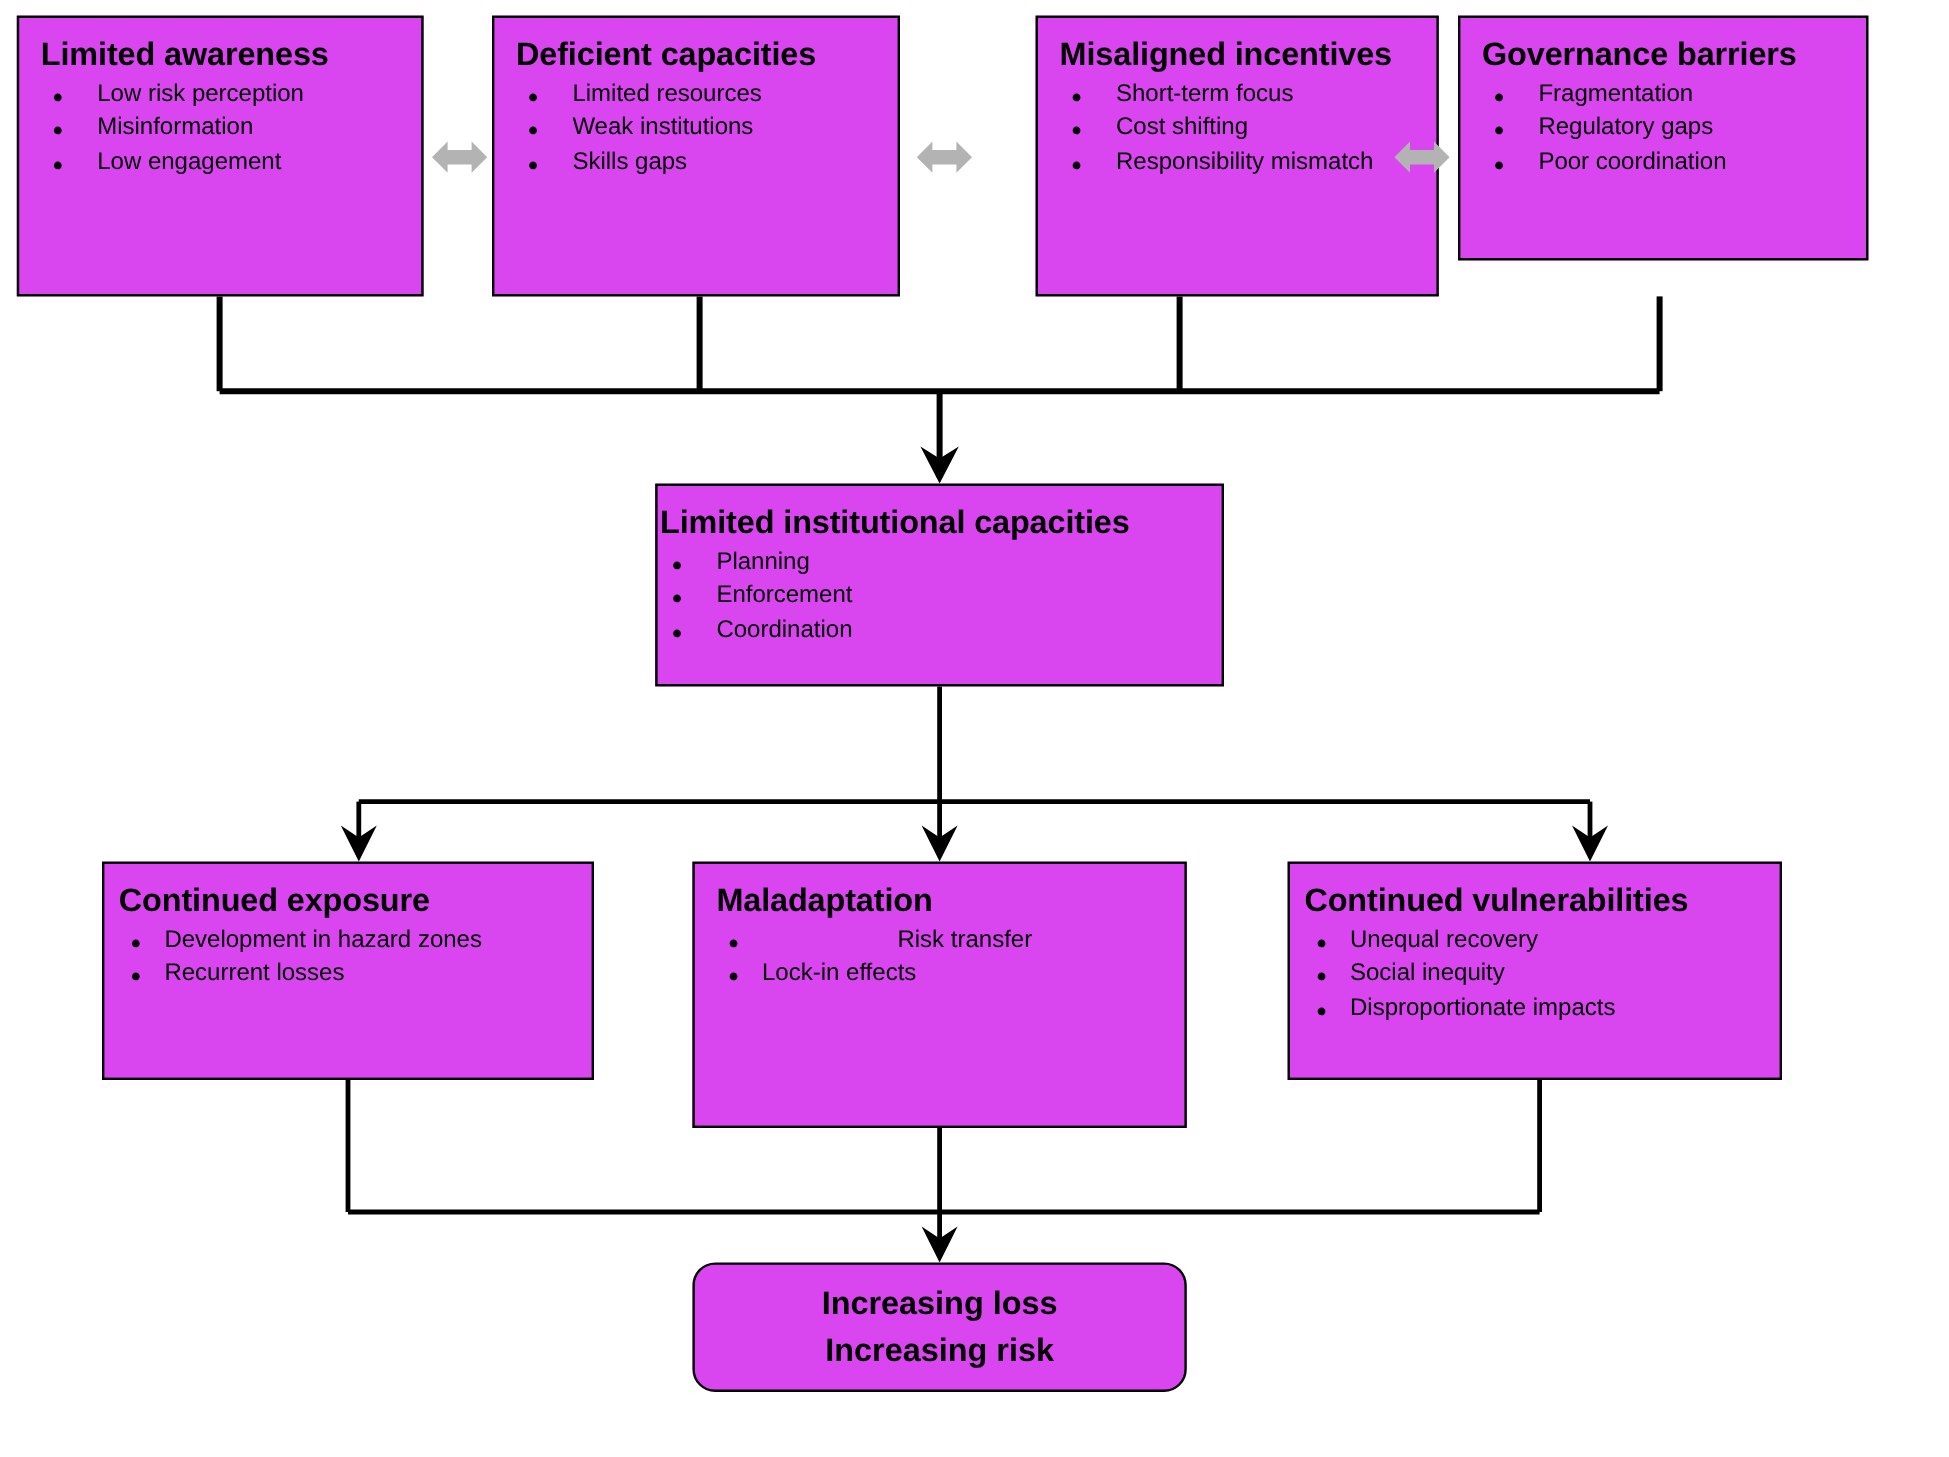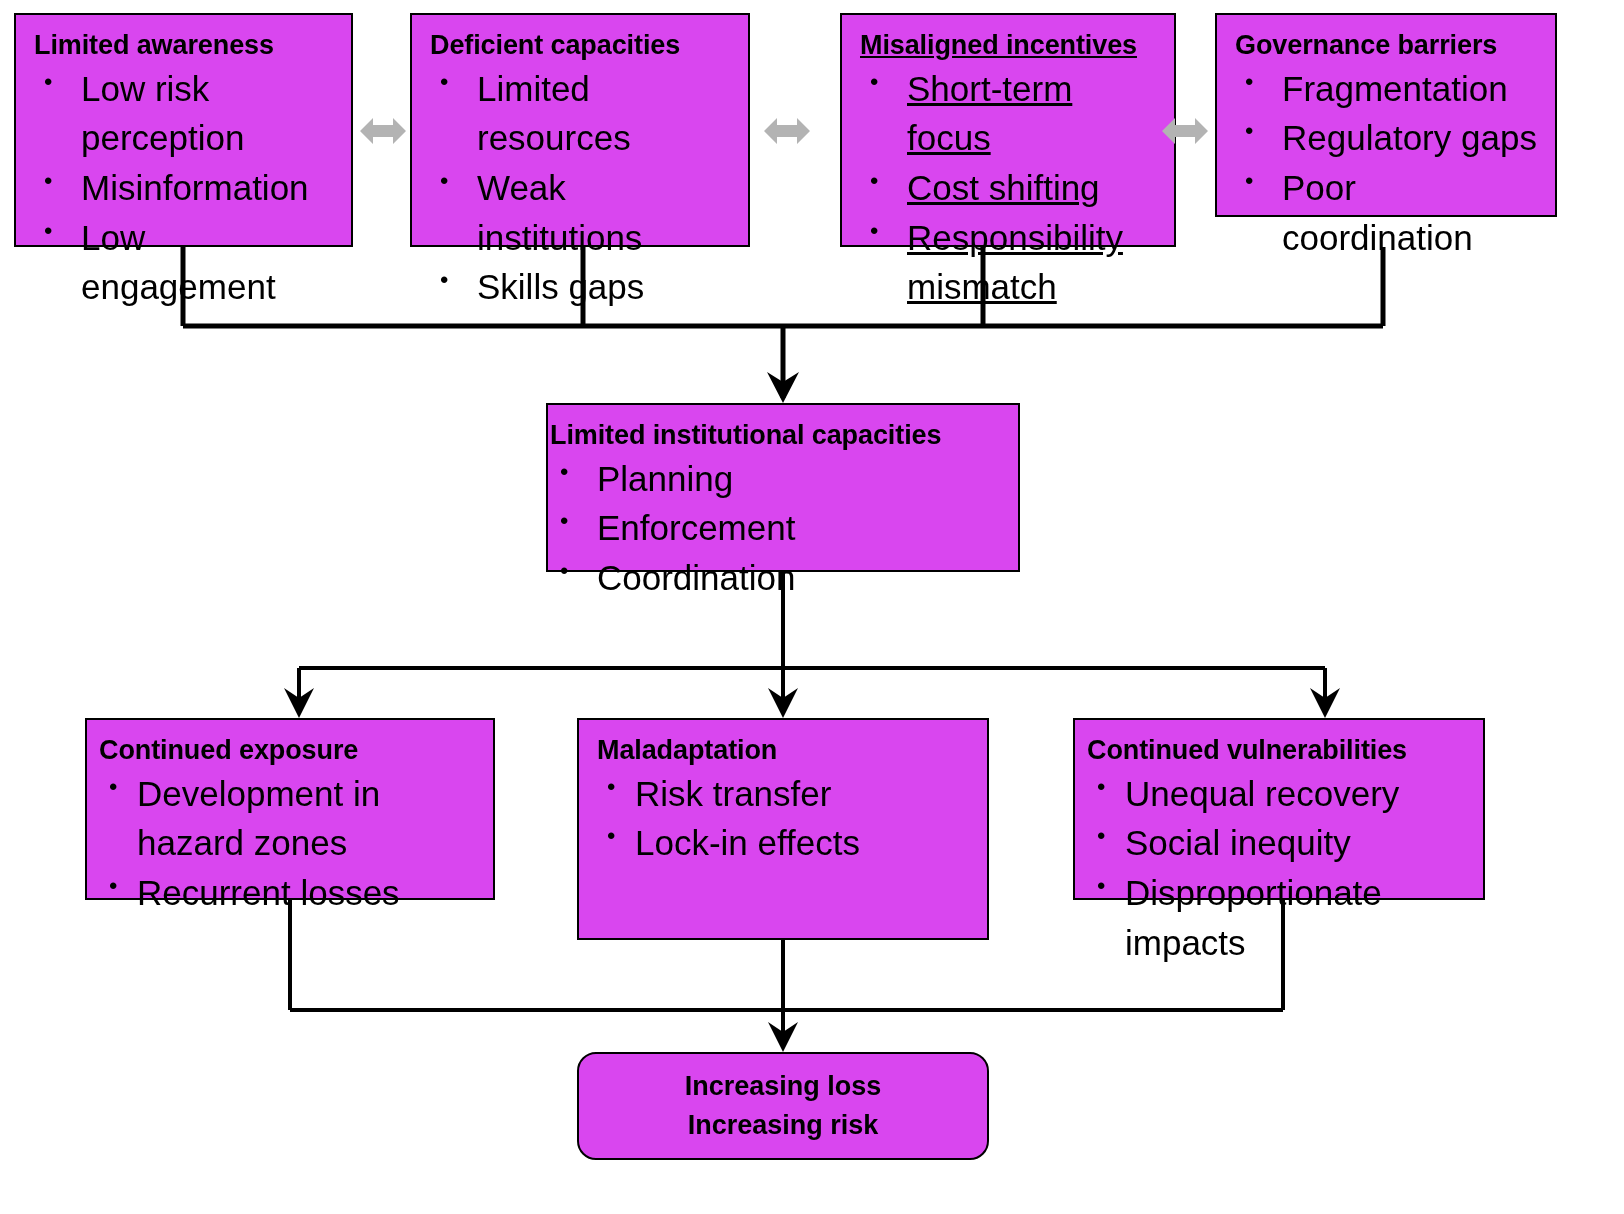--- a/index.html
+++ b/index.html
@@ -40,21 +40,21 @@
     letter-spacing: -0.1px;
     white-space: nowrap;
   }
   .bullets {
     list-style: none;
     margin: 0;
     padding: 0;
   }
   .bullets li {
     position: relative;
-    font-size: 35px;
+    font-size: 20px;
     line-height: 1.42;
     padding-left: 47px;
   }
   .bullets li::before {
     content: "\2022";
     position: absolute;
     left: 10px;
     top: -1px;
     font-size: 24px;
     line-height: 1.56;
@@ -136,21 +136,21 @@
 
   <div class="node" style="left:410px; top:13px; width:340px; height:234px;">
     <div class="node-title">Deficient capacities</div>
     <ul class="bullets">
       <li>Limited resources</li>
       <li>Weak institutions</li>
       <li>Skills gaps</li>
     </ul>
   </div>
 
-  <div class="node" style="left:840px; top:13px; width:336px; height:234px;text-decoration:underline;">
+  <div class="node" style="left:863px; top:13px; width:336px; height:234px;">
     <div class="node-title">Misaligned incentives</div>
     <ul class="bullets">
       <li>Short-term focus</li>
       <li>Cost shifting</li>
       <li style="padding-right:2px;">Responsibility mismatch</li>
     </ul>
   </div>
 
   <div class="node" style="left:1215px; top:13px; width:342px; height:204px;">
     <div class="node-title">Governance barriers</div>
@@ -190,21 +190,21 @@
     <div class="node-title">Continued exposure</div>
     <ul class="bullets">
       <li style="padding-left:38px;">Development in hazard zones</li>
       <li style="padding-left:38px;">Recurrent losses</li>
     </ul>
   </div>
 
   <div class="node" style="left:577px; top:718px; width:412px; height:222px; ">
     <div class="node-title">Maladaptation</div>
     <ul class="bullets">
-      <li style="padding-left:38px;">Risk transfer</li>
+      <li style="padding-left:38px;text-align:center;">Risk transfer</li>
       <li style="padding-left:38px;">Lock-in effects</li>
     </ul>
   </div>
 
   <div class="node" style="left:1073px; top:718px; width:412px; height:182px; padding-left:12px;">
     <div class="node-title">Continued vulnerabilities</div>
     <ul class="bullets">
       <li style="padding-left:38px;">Unequal recovery</li>
       <li style="padding-left:38px;">Social inequity</li>
       <li style="padding-left:38px;">Disproportionate impacts</li>

